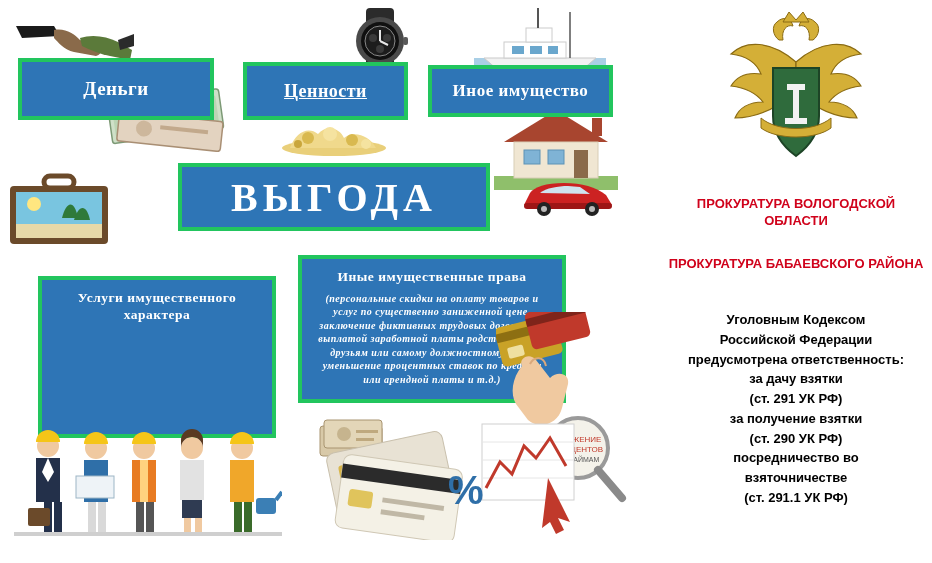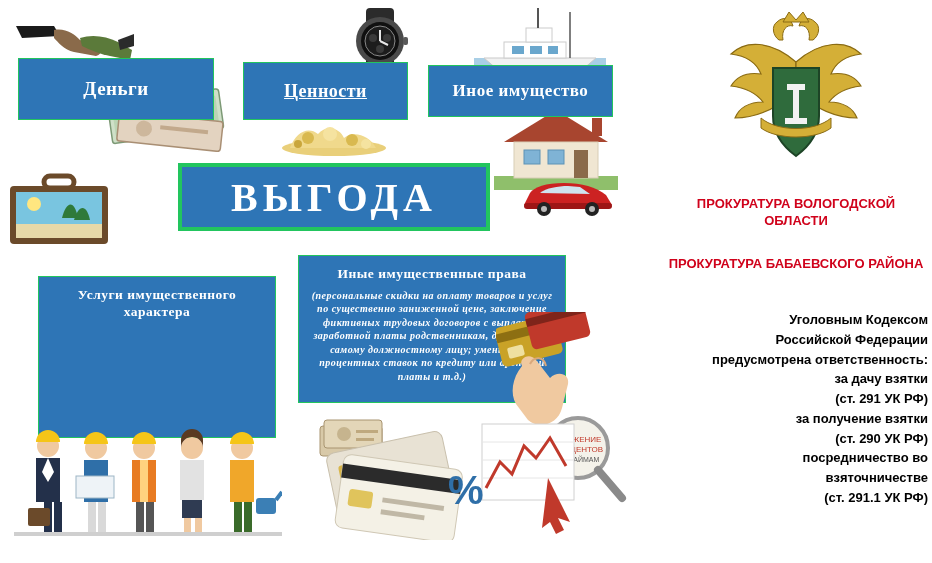--- a/index.html
+++ b/index.html
@@ -20,21 +20,21 @@
     position: absolute;
     left: 0;
     top: 0;
     width: 660px;
     height: 563px;
   }
 
   .blue-box {
     position: absolute;
     background: #2e75b6;
-    border: 1px solid #22c55e;
+    border: 4px solid #22c55e;
     box-sizing: border-box;
     color: #ffffff;
     display: flex;
     align-items: center;
     justify-content: center;
     text-align: center;
     font-family: "Liberation Serif", serif;
     font-weight: bold;
     letter-spacing: 0.5px;
   }
@@ -183,21 +183,20 @@
 
   #legal-text {
     position: absolute;
     left: 4px;
     top: 310px;
     width: 264px;
     color: #000000;
     font-weight: bold;
     font-size: 13px;
     line-height: 1.52;
-    text-align: right;
   }
   #legal-text div { white-space: normal; }
 </style>
 </head>
 <body>
 
 <div id="infographic">
 
   <svg id="art-handshake" class="art" viewBox="0 0 120 56">
     <path d="M2 6 L40 6 L46 16 L8 18 Z" fill="#1a1a1a"></path>

